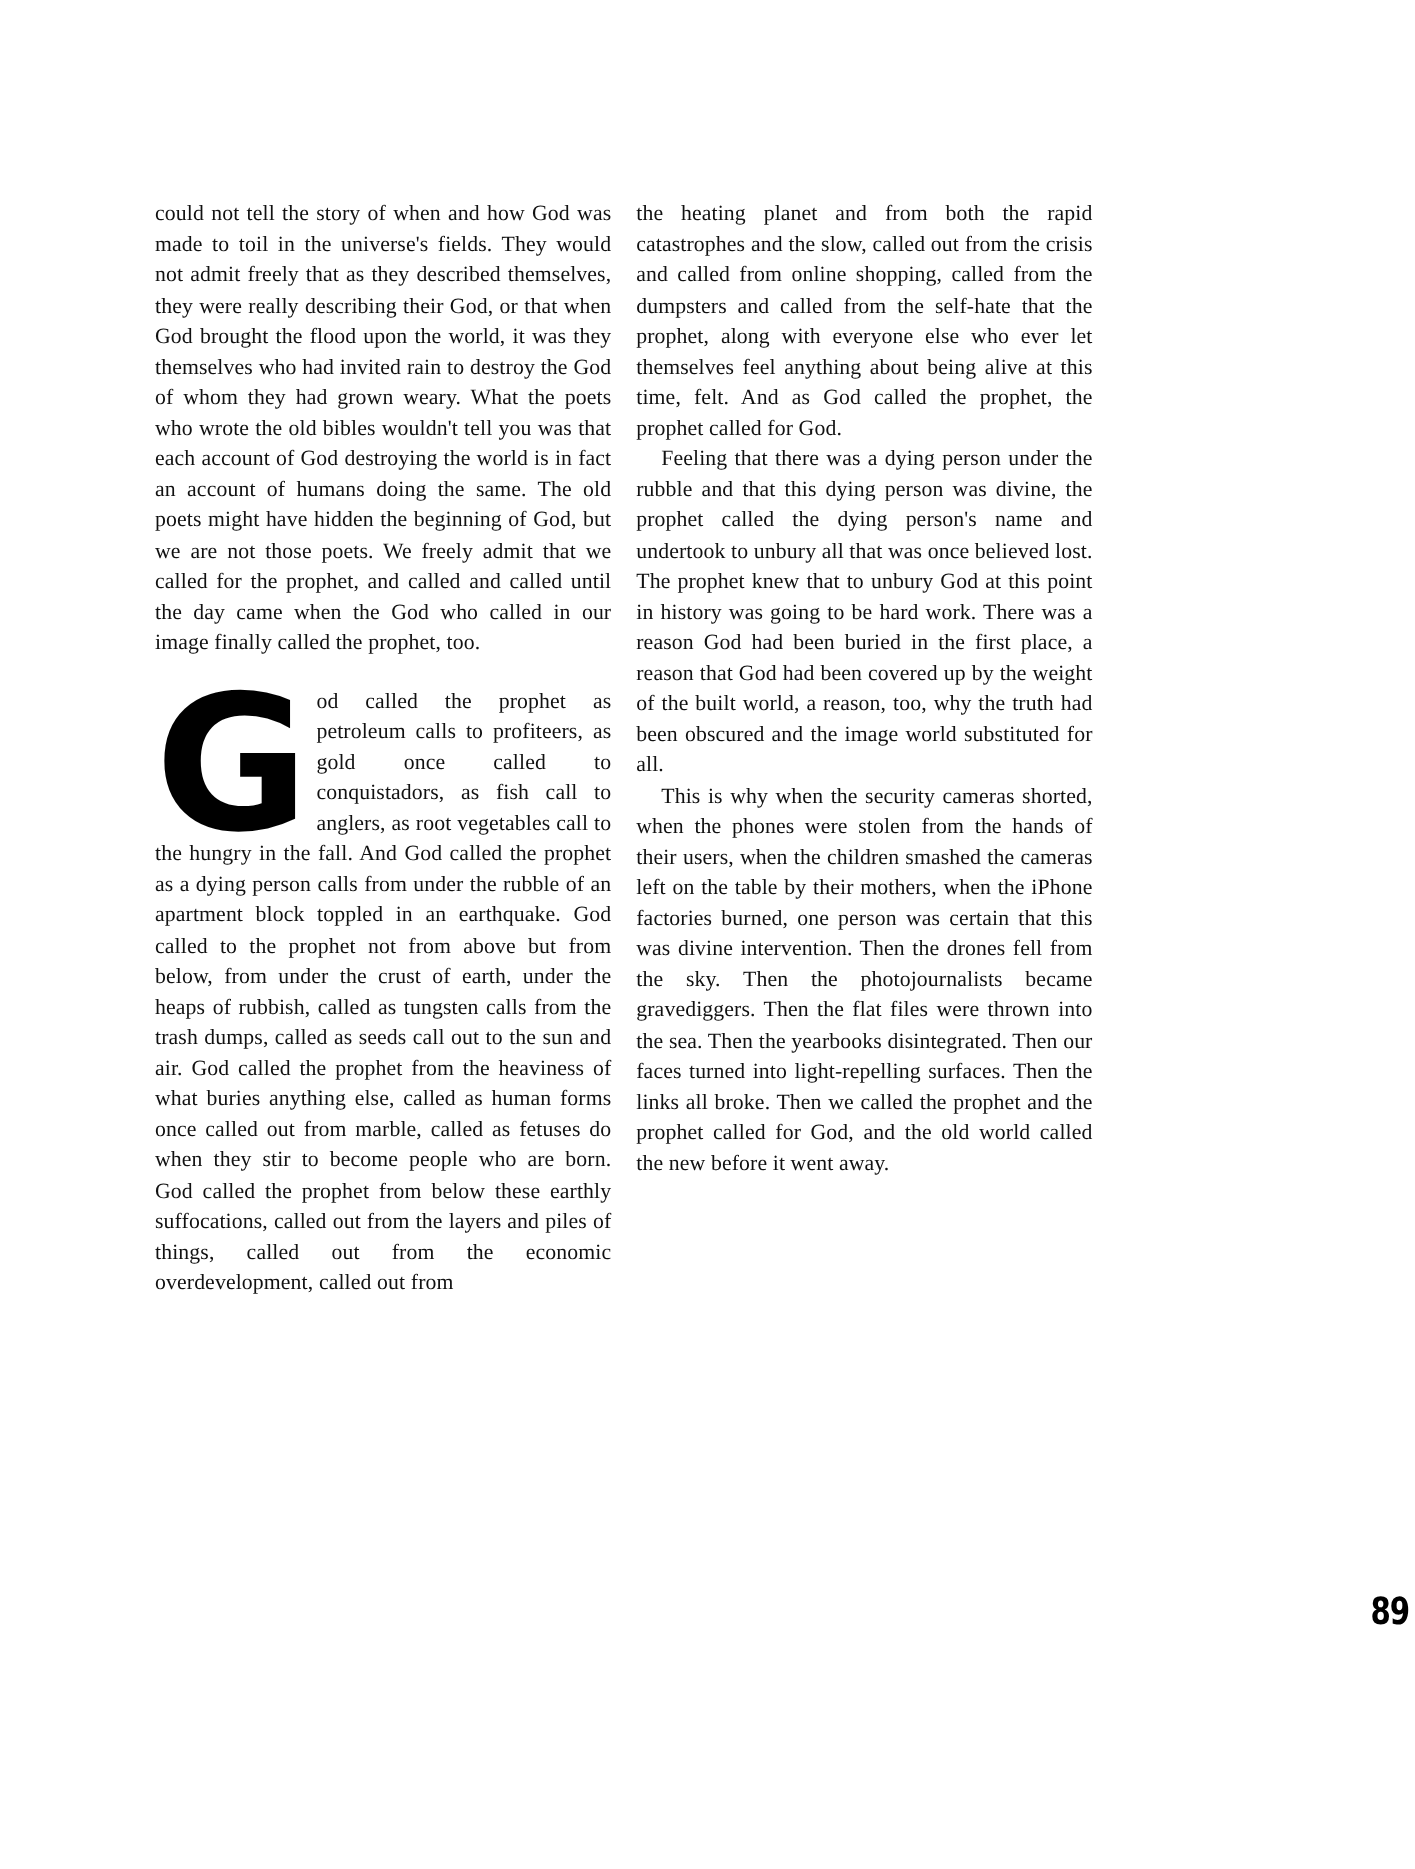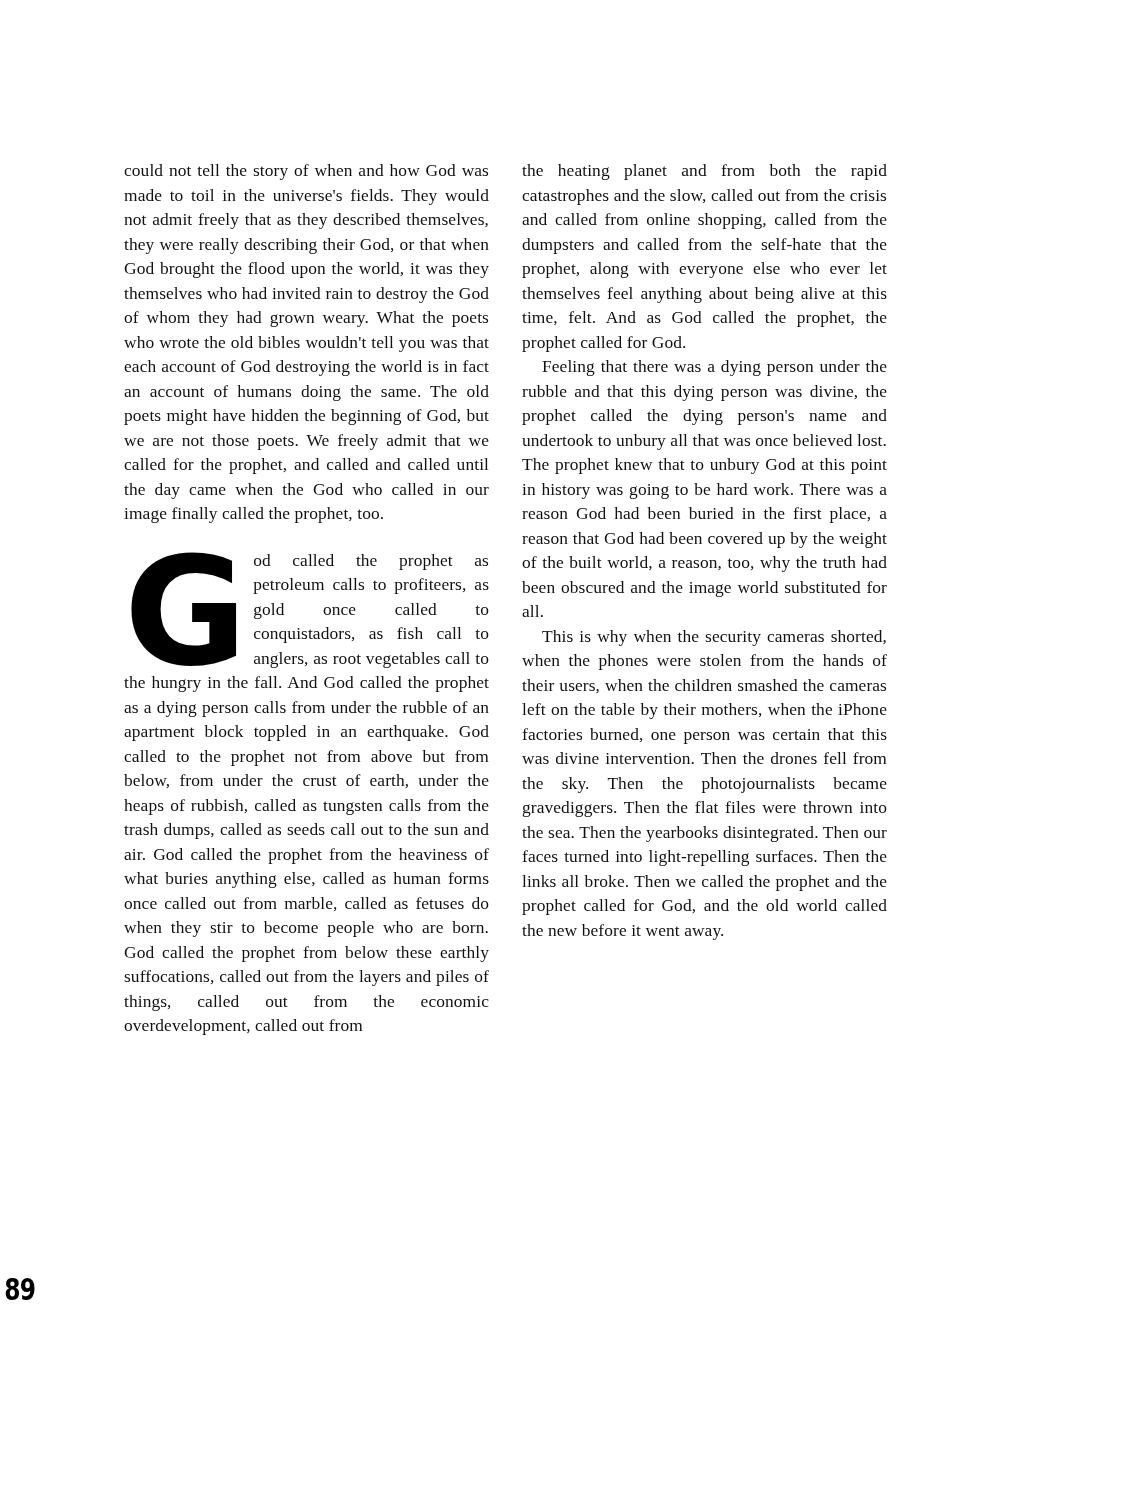--- a/index.html
+++ b/index.html
@@ -16,21 +16,21 @@
     overflow: hidden;
     font-family: "Liberation Serif", serif;
     color: #111111;
   }
   .columns {
     position: absolute;
     left: 124px;
     top: 158px;
     width: 772px;
     display: flex;
-    gap: 33px;
+    gap: 20px;
     align-items: flex-start;
   }
   .col {
     width: 365px;
   }
   p {
     margin: 0;
     font-size: 17.4px;
     line-height: 24.5px;
     text-align: justify;
@@ -56,21 +56,21 @@
     line-height: 0.78;
     margin: 6px 8px -6px 0;
     color: #000000;
     letter-spacing: -2px;
   }
   .folio {
     position: absolute;
     left: 0;
     right: 0;
     top: 1272px;
-    text-align: left;
+    text-align: right;
     font-family: "DejaVu Sans", sans-serif;
     font-weight: bold;
     font-size: 30px;
     letter-spacing: -1px;
     color: #000000;
   }
   .folio span {
     display: inline-block;
     transform: scaleX(0.78);
   }

